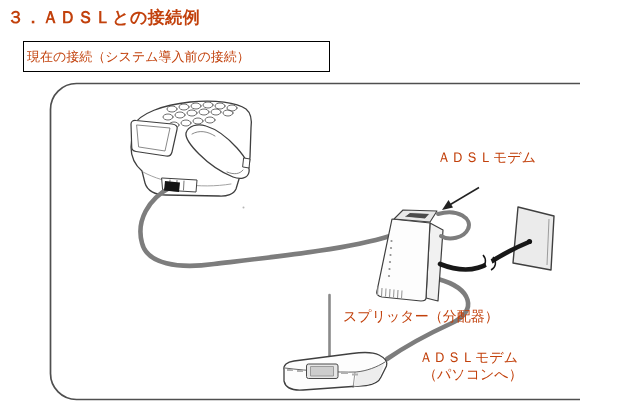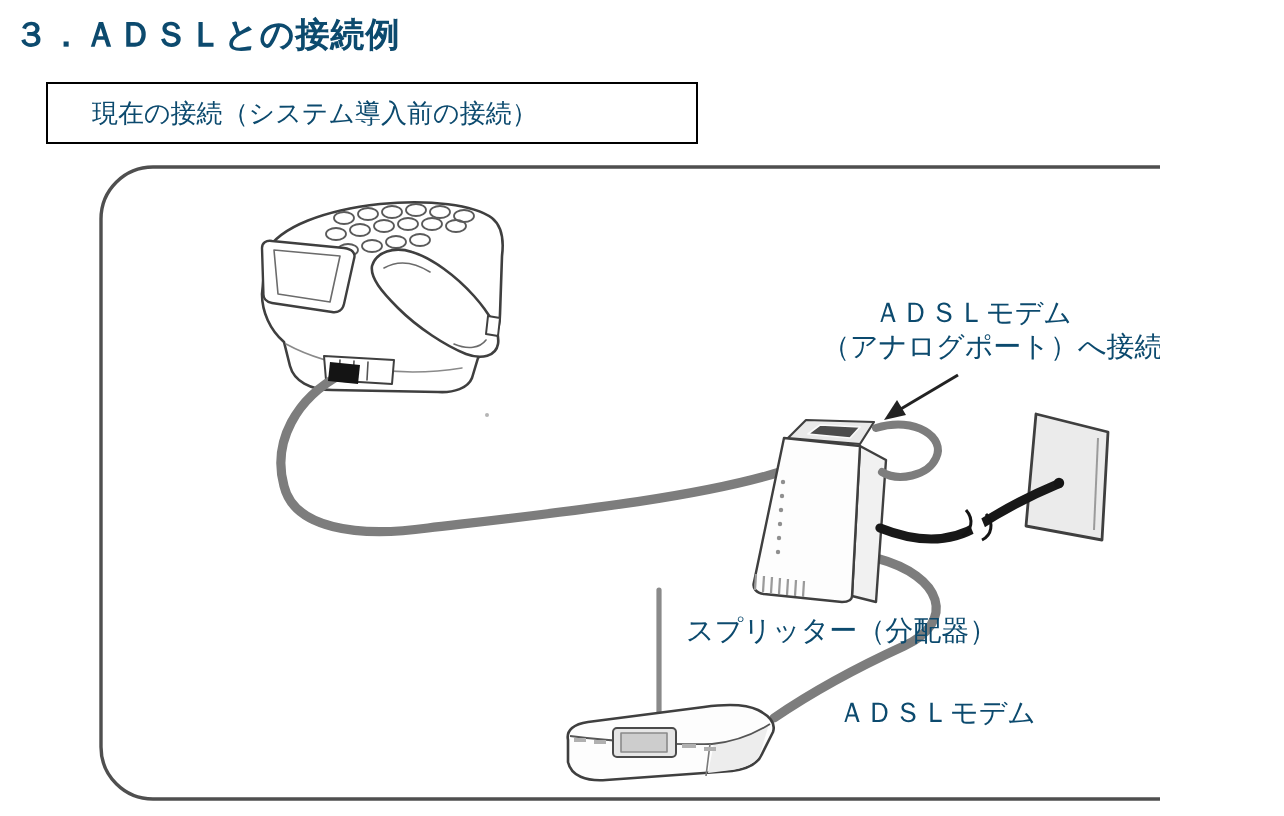--- a/index.html
+++ b/index.html
@@ -1,27 +1,27 @@
 <!DOCTYPE html>
 <html><head>
 <meta charset="utf-8">
 <style>
   html,body{margin:0;padding:0;background:#fff;}
   .stage{
     position:relative;width:580px;height:408px;background:#ffffff;overflow:hidden;
-    font-family:"Liberation Serif",serif;color:#0c4a6e;
+    font-family:"Liberation Serif",serif;color:#c2410c;
   }
   .title{
     position:absolute;left:7px;top:6px;
     font-size:17px;font-weight:bold;letter-spacing:0.5px;white-space:nowrap;
   }
   .subtitle-box{
     position:absolute;left:23px;top:41px;width:302px;height:29px;
     border:1px solid #000;background:#fff;
-    display:flex;align-items:center;padding-left:22px;
+    display:flex;align-items:center;padding-left:3px;
     font-family:"Liberation Sans",sans-serif;font-size:13px;white-space:nowrap;
   }
   .dlabel{
     position:absolute;font-size:14px;line-height:15px;white-space:nowrap;
     font-family:"Liberation Serif",serif;
   }
   svg{position:absolute;left:0;top:0;}
 </style>
 </head>
 <body>
@@ -145,16 +145,16 @@
       </g>
     </g>
 
     <g>
       <path d="M479,187.5 L447,206.5" stroke="#222" stroke-width="1.5" fill="none"></path>
       <path d="M442,210 L453,207.5 L448.5,200 Z" fill="#222"></path>
     </g>
   </svg>
 
   <div class="dlabel" style="left:437px;top:150px">ＡＤＳＬモデム</div>
-  <div class="dlabel" style="left:411px;top:167px">（アナログポート）へ接続</div>
   <div class="dlabel" style="left:343px;top:309px">スプリッター（分配器）</div>
   <div class="dlabel" style="left:419px;top:350px">ＡＤＳＬモデム</div>
+  <div class="dlabel" style="left:423px;top:367px">（パソコンへ）</div>
 </div>
 
 </body></html>

